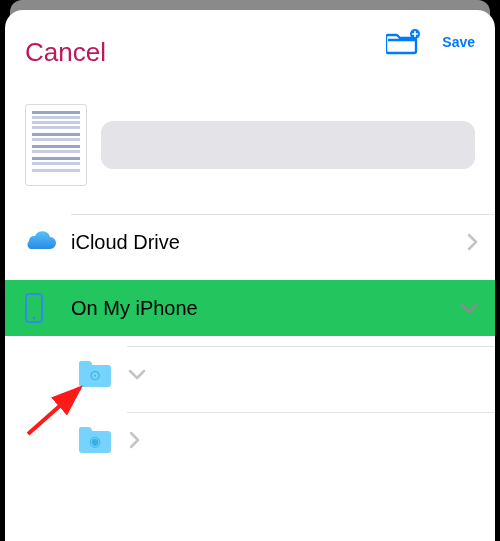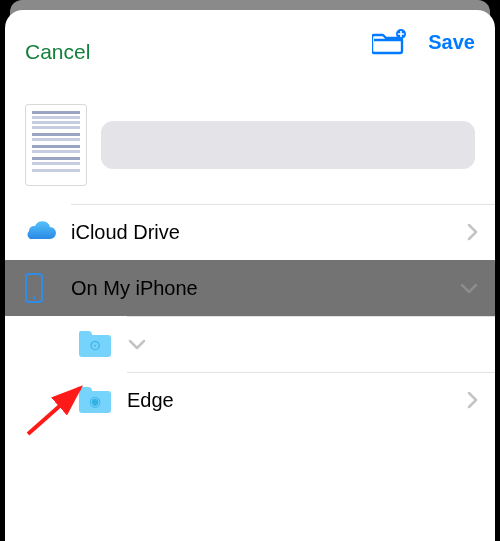--- a/index.html
+++ b/index.html
@@ -28,33 +28,33 @@
       flex-direction: column;
     }
     .navbar {
       display: flex;
       align-items: center;
       justify-content: space-between;
       padding: 14px 20px;
       height: 64px;
     }
     .nav-cancel {
-      color: #15803d;
-      font-size: 21px;
+      color: #be185d;
+      font-size: 26px;
       font-weight: 400;
       margin-top: 20px;
     }
     .nav-right {
       display: flex;
       align-items: center;
       gap: 22px;
     }
     .nav-save {
       color: #007aff;
-      font-size: 20px;
+      font-size: 14px;
       font-weight: 600;
     }
     .newfolder-icon svg { display: block; }
     .preview-row {
       display: flex;
       align-items: center;
       gap: 14px;
       padding: 30px 20px 18px 20px;
     }
     .thumb {
@@ -100,23 +100,24 @@
       display: flex;
       flex-direction: column;
     }
     .row {
       display: flex;
       align-items: center;
       height: 56px;
       padding: 0 16px 0 18px;
       position: relative;
       background: #fff;
+      margin-top: 10px;
     }
     .row.selected {
-      background: #737373;
+      background: #22c55e;
     }
     .row .sep {
       position: absolute;
       left: 66px; right: 0; top: 0;
       height: 1px;
       background: #e2e2e4;
     }
     .row.selected .sep { background: transparent; }
     .row.sub { padding-left: 74px; }
     .row.sub .sep { left: 122px; }
@@ -256,21 +257,20 @@
 
     <div class="row sub">
       <div class="sep"></div>
       <div class="icon-slot">
         <div class="folder-icon">
           <div class="folder-tab"></div>
           <div class="folder-body"></div>
           <div class="folder-glyph">◉</div>
         </div>
       </div>
-      <div class="label">Edge</div>
       <div class="disclosure chev">
         <svg width="14" height="20" viewBox="0 0 14 20">
             <path d="M4 3 l7 7 -7 7" fill="none" stroke="#c4c4c6" stroke-width="2.5" stroke-linecap="round" stroke-linejoin="round"></path>
           </svg>
       </div>
     </div>
 
 
   </div>
 

